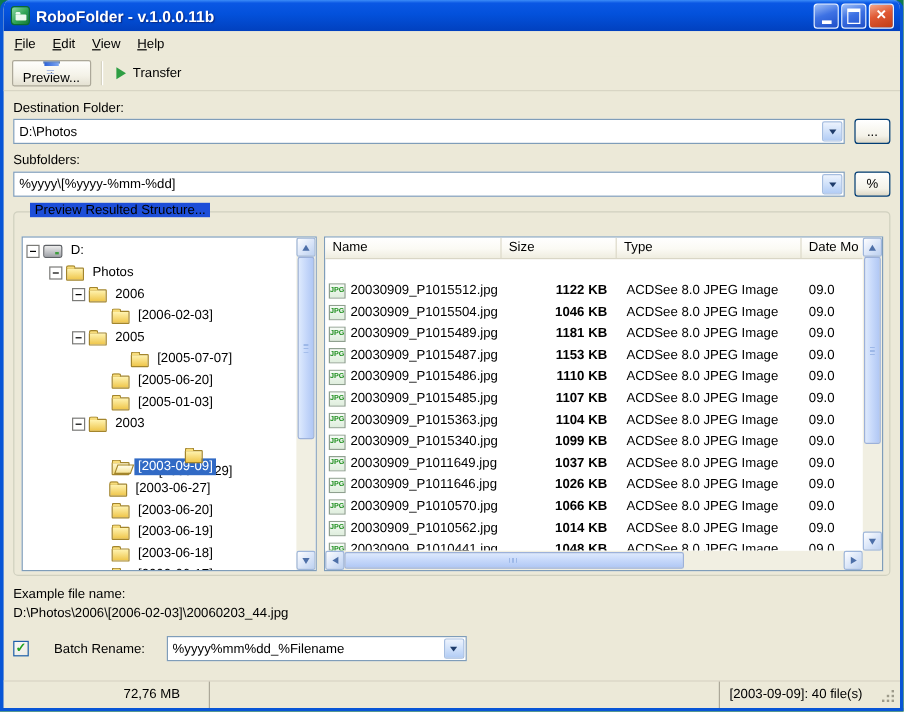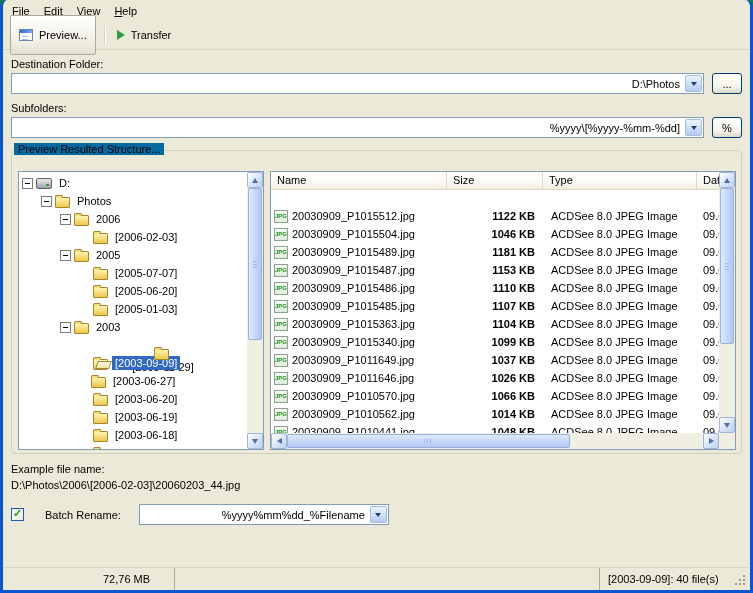--- a/index.html
+++ b/index.html
@@ -30,43 +30,43 @@
   .winbtn.min,.winbtn.max{background:linear-gradient(160deg,#9DBDF6 0%,#3E72E4 45%,#1E4FC8 100%);}
   .winbtn.close{background:linear-gradient(160deg,#F2A98F 0%,#E05833 45%,#BE3C16 100%);}
   .winbtn.min::after{content:'';width:8px;height:3px;background:#fff;margin-top:10px;}
   .winbtn.max::after{content:'';width:9px;height:9px;border:1px solid #fff;border-top-width:3px;}
   .winbtn.close::after{content:'\2715';color:#fff;font-size:11px;font-weight:bold;line-height:1;}
   
   .menubar{height:21px;flex:0 0 21px;display:flex;align-items:center;padding-left:2px;background:#ECE9D8;}
   .menu-item{padding:3px 7px;}
   .toolbar{height:29px;flex:0 0 29px;display:flex;align-items:center;gap:8px;padding-left:7px;
     border-bottom:1px solid #D8D5C4;background:#ECE9D8;}
-  .tb-btn{display:flex;align-items:center;gap:6px;height:40px;padding:0 8px;border:1px solid #ACA899;border-radius:2px;
-    background:linear-gradient(180deg,#FEFEFC 0%,#F4F2E8 60%,#E4E1D2 100%);}
+  .tb-btn{display:flex;align-items:center;gap:6px;height:22px;padding:0 8px;border:1px solid #ACA899;border-radius:2px;
+    background:linear-gradient(180deg,#FEFEFC 0%,#F4F2E8 60%,#E4E1D2 100%);flex-direction:column;}
   .preview-icon{width:14px;height:12px;border:1px solid #6A87AE;background:#fff;position:relative;}
   .preview-icon::before{content:'';position:absolute;left:0;right:0;top:0;height:3px;background:linear-gradient(90deg,#2B62D9,#7EA6F0);}
   .preview-icon::after{content:'';position:absolute;left:2px;top:5px;width:6px;height:5px;
     background:repeating-linear-gradient(0deg,#A9BBE4 0 1px,transparent 1px 3px);}
   .tb-sep{width:1px;height:20px;background:#D6D3C2;box-shadow:1px 0 0 #fff;}
   .tb-flat{display:flex;align-items:center;gap:6px;padding:0 4px;}
   .play-icon{width:0;height:0;border-top:5px solid transparent;border-bottom:5px solid transparent;border-left:8px solid #2E9E43;}
   
   .content{flex:1;padding:0 8px;overflow:hidden;}
   .field-label{margin-top:8px;}
   .field-row{margin-top:3px;display:flex;align-items:center;gap:8px;}
-  .combo{flex:1;height:21px;border:1px solid #7F9DB9;background:#fff;display:flex;align-items:center;text-align:right;}
+  .combo{flex:1;height:21px;border:1px solid #7F9DB9;background:#fff;display:flex;align-items:center;}
   .combo-text{flex:1;padding:0 4px;white-space:nowrap;overflow:hidden;}
   .combo-btn{width:17px;height:17px;flex:0 0 17px;margin:1px;border:1px solid #A5BDE0;border-radius:2px;
     background:linear-gradient(180deg,#EDF3FD 0%,#D0E1FA 50%,#B2CCF5 100%);display:flex;align-items:center;justify-content:center;}
   .arrow-down{width:0;height:0;border-left:3px solid transparent;border-right:3px solid transparent;border-top:4px solid #1F3C6B;}
   .xp-btn{width:30px;height:21px;flex:0 0 30px;border:1px solid #003C74;border-radius:3px;
     background:linear-gradient(180deg,#FFFFFF 0%,#F4F2E8 70%,#DCD7C6 100%);display:flex;align-items:center;justify-content:center;}
   
   .groupbox{position:relative;margin-top:12px;height:304px;border:1px solid #D0D0BF;border-radius:4px;padding:20px 5px 3px 6px;}
-  .groupbox-title{position:absolute;top:-8px;left:2px;background:#0369a1;padding:0 4px;}
+  .groupbox-title{position:absolute;top:-8px;left:13px;background:#1d4ed8;padding:0 4px;}
   .panes{display:flex;gap:6px;height:100%;}
   
   .tree-pane{width:246px;flex:0 0 246px;border:1px solid #7F9DB9;background:#fff;display:flex;overflow:hidden;}
   .tree-body{flex:1;overflow:hidden;padding-top:2px;}
   .tree-row{display:flex;align-items:center;height:18px;white-space:nowrap;}
   .expander{width:11px;height:11px;flex:0 0 11px;border:1px solid #7B7B78;background:#fff;position:relative;margin-right:3px;}
   .expander.minus::after{content:'';position:absolute;left:2px;right:2px;top:4px;height:1px;background:#000;}
   .tree-icon{margin-right:4px;flex:0 0 auto;}
   .icon-folder,.icon-folder-open{width:15px;height:11px;background:linear-gradient(180deg,#FFF3B0,#EFC64B);
     border:1px solid #A3852C;border-radius:1px;position:relative;margin-top:2px;}
@@ -79,21 +79,21 @@
   .icon-drive::after{content:'';position:absolute;right:2px;bottom:2px;width:3px;height:2px;background:#3E9E3E;}
   .tree-label{padding:1px 3px;}
   .tree-label.selected{background:#316AC5;color:#fff;}
   
   .list-pane{flex:1;border:1px solid #7F9DB9;background:#fff;display:grid;grid-template-columns:1fr 16px;grid-template-rows:1fr 16px;}
   .list-main{grid-row:1;grid-column:1;display:flex;flex-direction:column;overflow:hidden;}
   .list-header{flex:0 0 18px;display:flex;overflow:hidden;border-bottom:1px solid #D9D6C6;
     background:linear-gradient(180deg,#FFFFFF 0%,#FBFAF4 55%,#EFEDE0 100%);}
   .hcell{padding:2px 6px 0 6px;border-right:1px solid #DCD9C9;white-space:nowrap;overflow:hidden;flex:0 0 auto;}
   .hcell.w1{}
-  .w0{width:176px;}.w1{width:96px;}.w2{width:154px;}.w3{width:80px;}
+  .w0{width:147px;}.w1{width:96px;}.w2{width:154px;}.w3{width:80px;}
   .list-body{flex:1;overflow:hidden;background:#fff;margin-top:17px;}
   .file-row{display:flex;height:18px;align-items:center;}
   .cell{white-space:nowrap;overflow:hidden;flex:0 0 auto;}
   .cell-name{display:flex;align-items:center;gap:4px;padding-left:3px;}
   .cell-size{text-align:right;padding-right:8px;font-weight:bold;}
   .cell-type{padding-left:8px;}
   .cell-date{padding-left:6px;}
   .jpg-icon{width:14px;height:13px;flex:0 0 14px;border:1px solid #8FA08F;
     background:linear-gradient(180deg,#F6FBF6,#DFEEDD);display:flex;align-items:center;justify-content:center;}
   .jpg-icon::after{content:'JPG';font-size:6px;font-weight:bold;color:#1F8F1F;}
@@ -136,20 +136,29 @@
   .sp3{width:150px;border-right:none;}
   .grip{position:absolute;right:3px;bottom:3px;width:12px;height:12px;}
   .grip::before{content:'';position:absolute;left:0;top:8px;width:2px;height:2px;background:#9D9A8A;
     box-shadow:4px 0 0 #9D9A8A,8px 0 0 #9D9A8A,4px -4px 0 #9D9A8A,8px -4px 0 #9D9A8A,8px -8px 0 #9D9A8A;}
 </style>
 </head>
 <body>
 
 <div class="window">
 
+  <div class="titlebar">
+    <span class="app-icon"></span>
+    <span class="title-text">RoboFolder - v.1.0.0.11b</span>
+    <span class="win-buttons">
+      <span class="winbtn min"></span>
+      <span class="winbtn max"></span>
+      <span class="winbtn close"></span>
+    </span>
+  </div>
 
   <div class="menubar">
       <span class="menu-item"><u>F</u>ile</span>
       <span class="menu-item"><u>E</u>dit</span>
       <span class="menu-item"><u>V</u>iew</span>
       <span class="menu-item"><u>H</u>elp</span>
     </div>
 
   <div class="toolbar">
     <div class="tb-btn">
@@ -211,21 +220,21 @@
               <div class="tree-row" style="padding-left: 60px;">
     <span class="expander" style="visibility: hidden;"></span>
     <span class="tree-icon icon-folder"></span>
     <span class="tree-label">[2006-02-03]</span>
   </div>
               <div class="tree-row" style="padding-left: 41px;">
     <span class="expander minus"></span>
     <span class="tree-icon icon-folder"></span>
     <span class="tree-label">2005</span>
   </div>
-              <div class="tree-row" style="padding-left: 60px;">
+              <div class="tree-row" style="padding-left: 60px; margin-left: 16px;">
     <span class="expander" style="visibility: hidden;"></span>
     <span class="tree-icon icon-folder"></span>
     <span class="tree-label">[2005-07-07]</span>
   </div>
               <div class="tree-row" style="padding-left: 60px;">
     <span class="expander" style="visibility: hidden;"></span>
     <span class="tree-icon icon-folder"></span>
     <span class="tree-label">[2005-06-20]</span>
   </div>
               <div class="tree-row" style="padding-left: 60px;">

